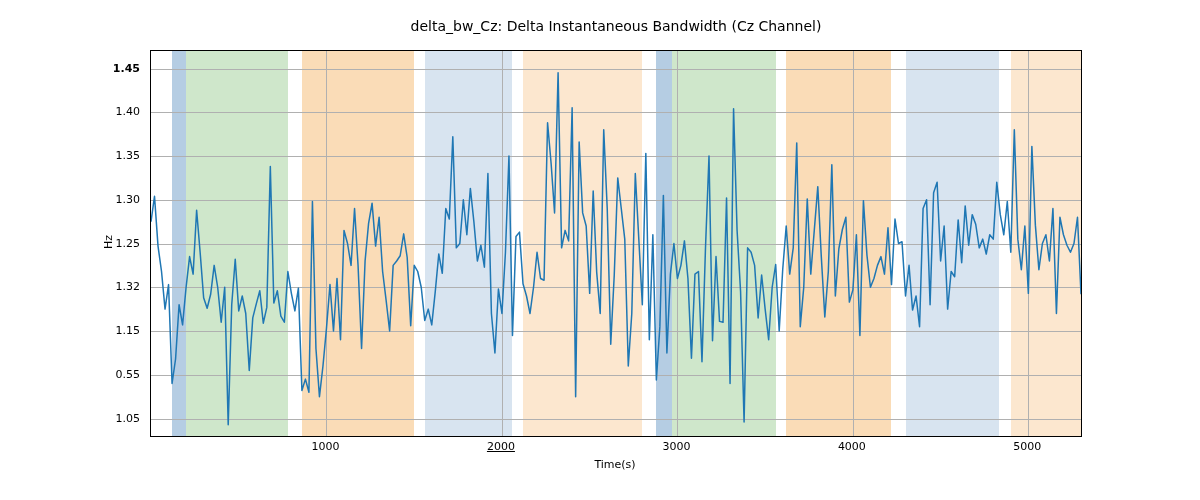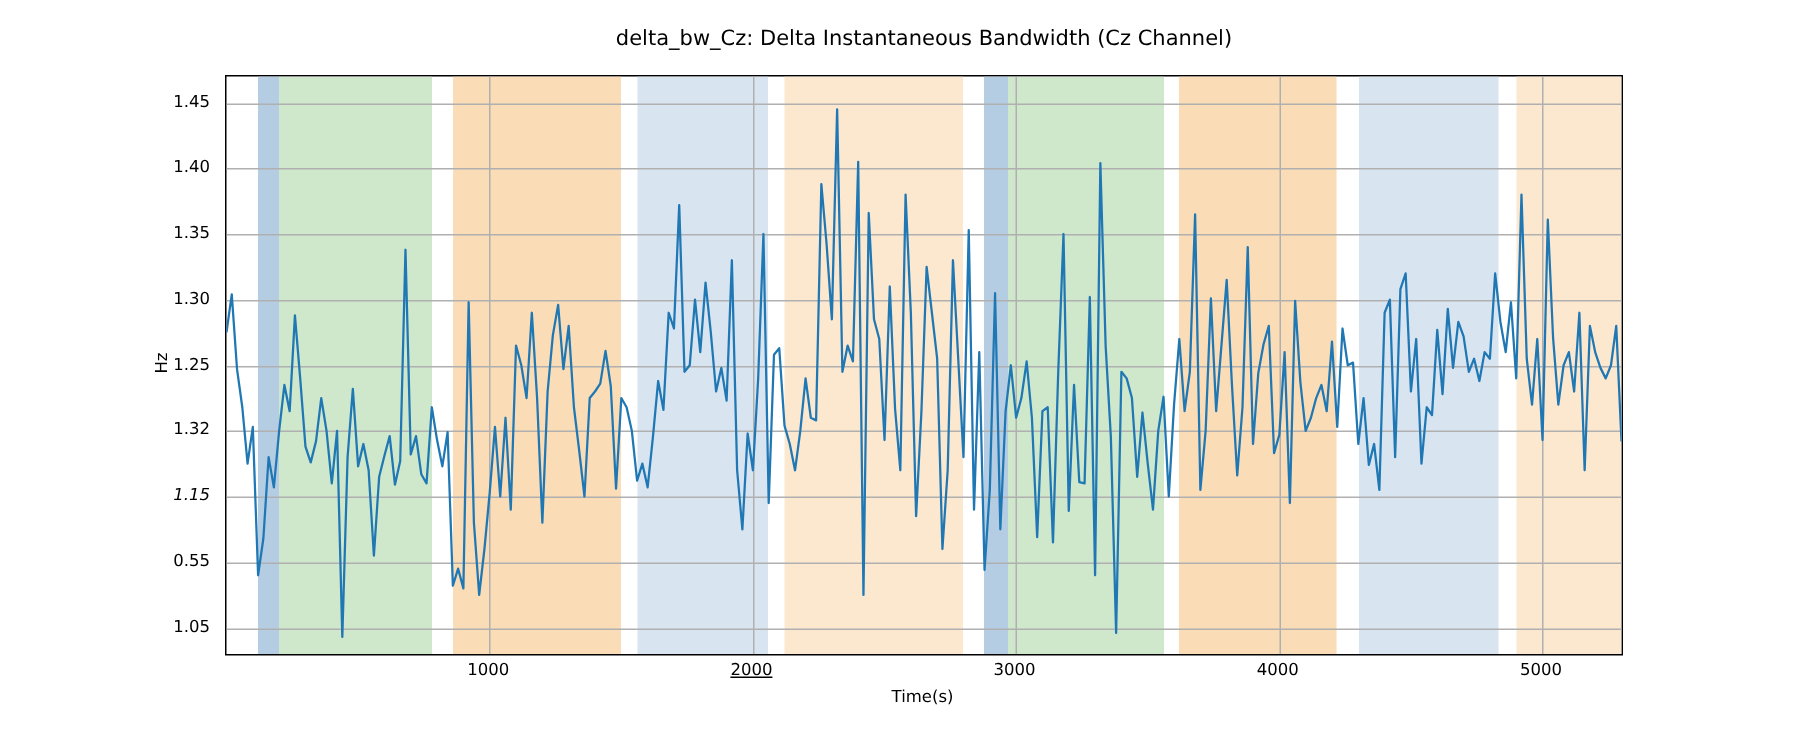--- a/index.html
+++ b/index.html
@@ -121,20 +121,20 @@
   </div>
   <div id="xlabel">Time(s)</div>
   <div id="ylabel">Hz</div>
 <div class="xticklabel" style="left: 325.472px;">1000</div>
     <div class="xticklabel" style="left: 500.943px; text-decoration: underline;">2000</div>
     <div class="xticklabel" style="left: 676.415px;">3000</div>
     <div class="xticklabel" style="left: 851.887px;">4000</div>
     <div class="xticklabel" style="left: 1027.36px; text-align: center;">5000</div>
     <div class="yticklabel" style="top: 417.5px;">1.05</div>
     <div class="yticklabel" style="top: 373.75px;">0.55</div>
-    <div class="yticklabel" style="top: 330px; font-style: italic;">1.15</div>
+    <div class="yticklabel" style="top: 330px;">1.15</div>
     <div class="yticklabel" style="top: 286.25px;">1.32</div>
     <div class="yticklabel" style="top: 242.5px; text-align: right;">1.25</div>
     <div class="yticklabel" style="top: 198.75px;">1.30</div>
     <div class="yticklabel" style="top: 155px;">1.35</div>
     <div class="yticklabel" style="top: 111.25px;">1.40</div>
-    <div class="yticklabel" style="top: 67.5px;">1.45</div>
+    <div class="yticklabel" style="top: 67.5px; font-weight: bold;">1.45</div>
   </div>
 
 </body></html>

